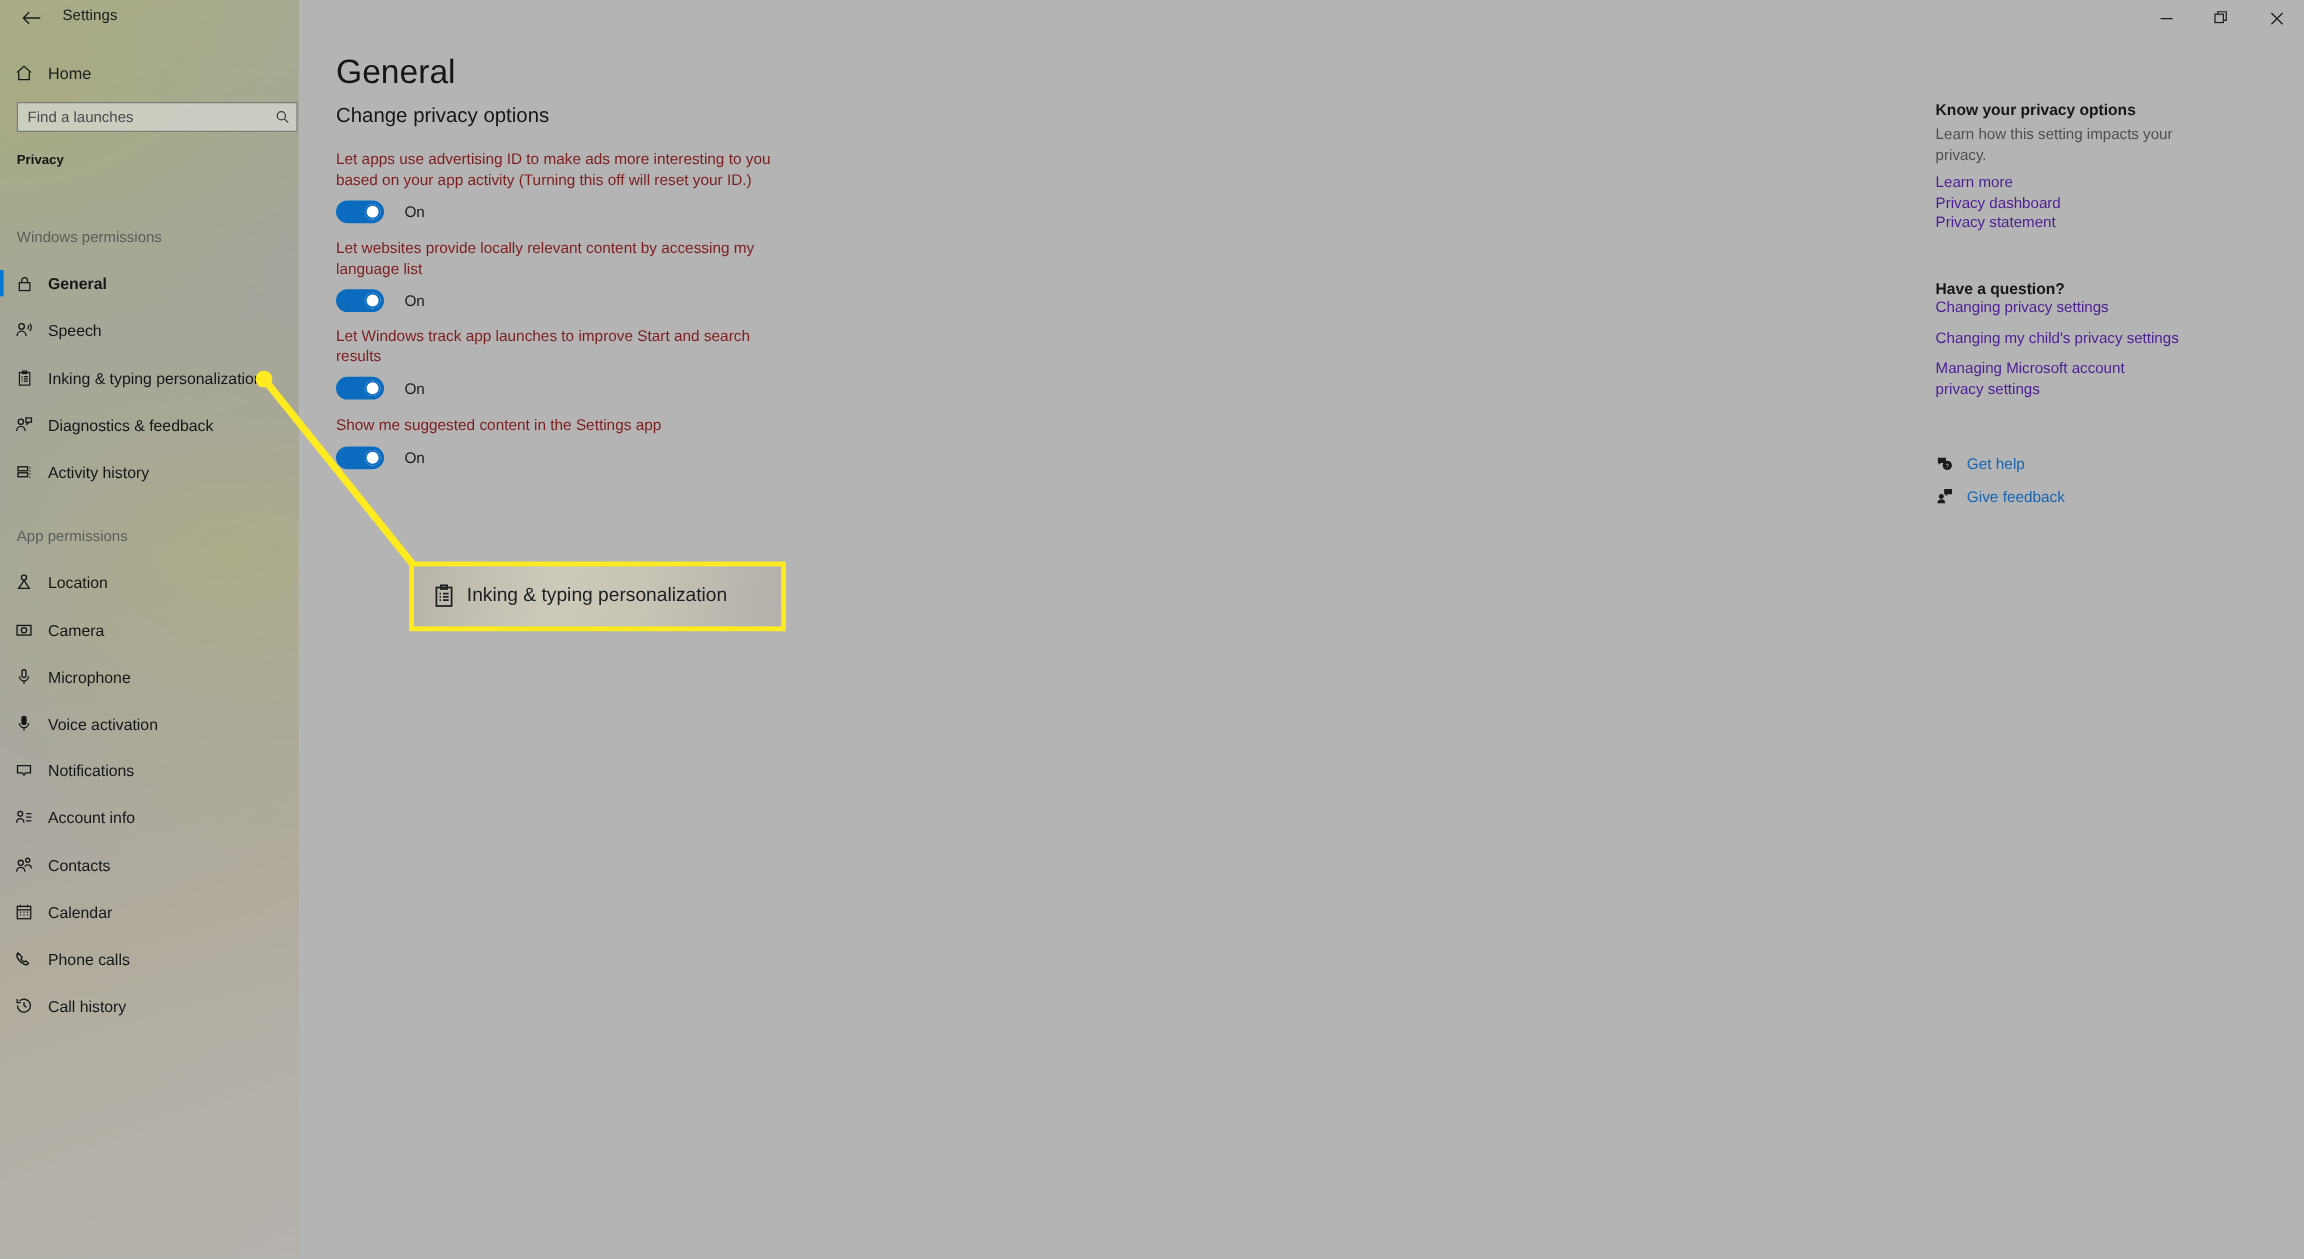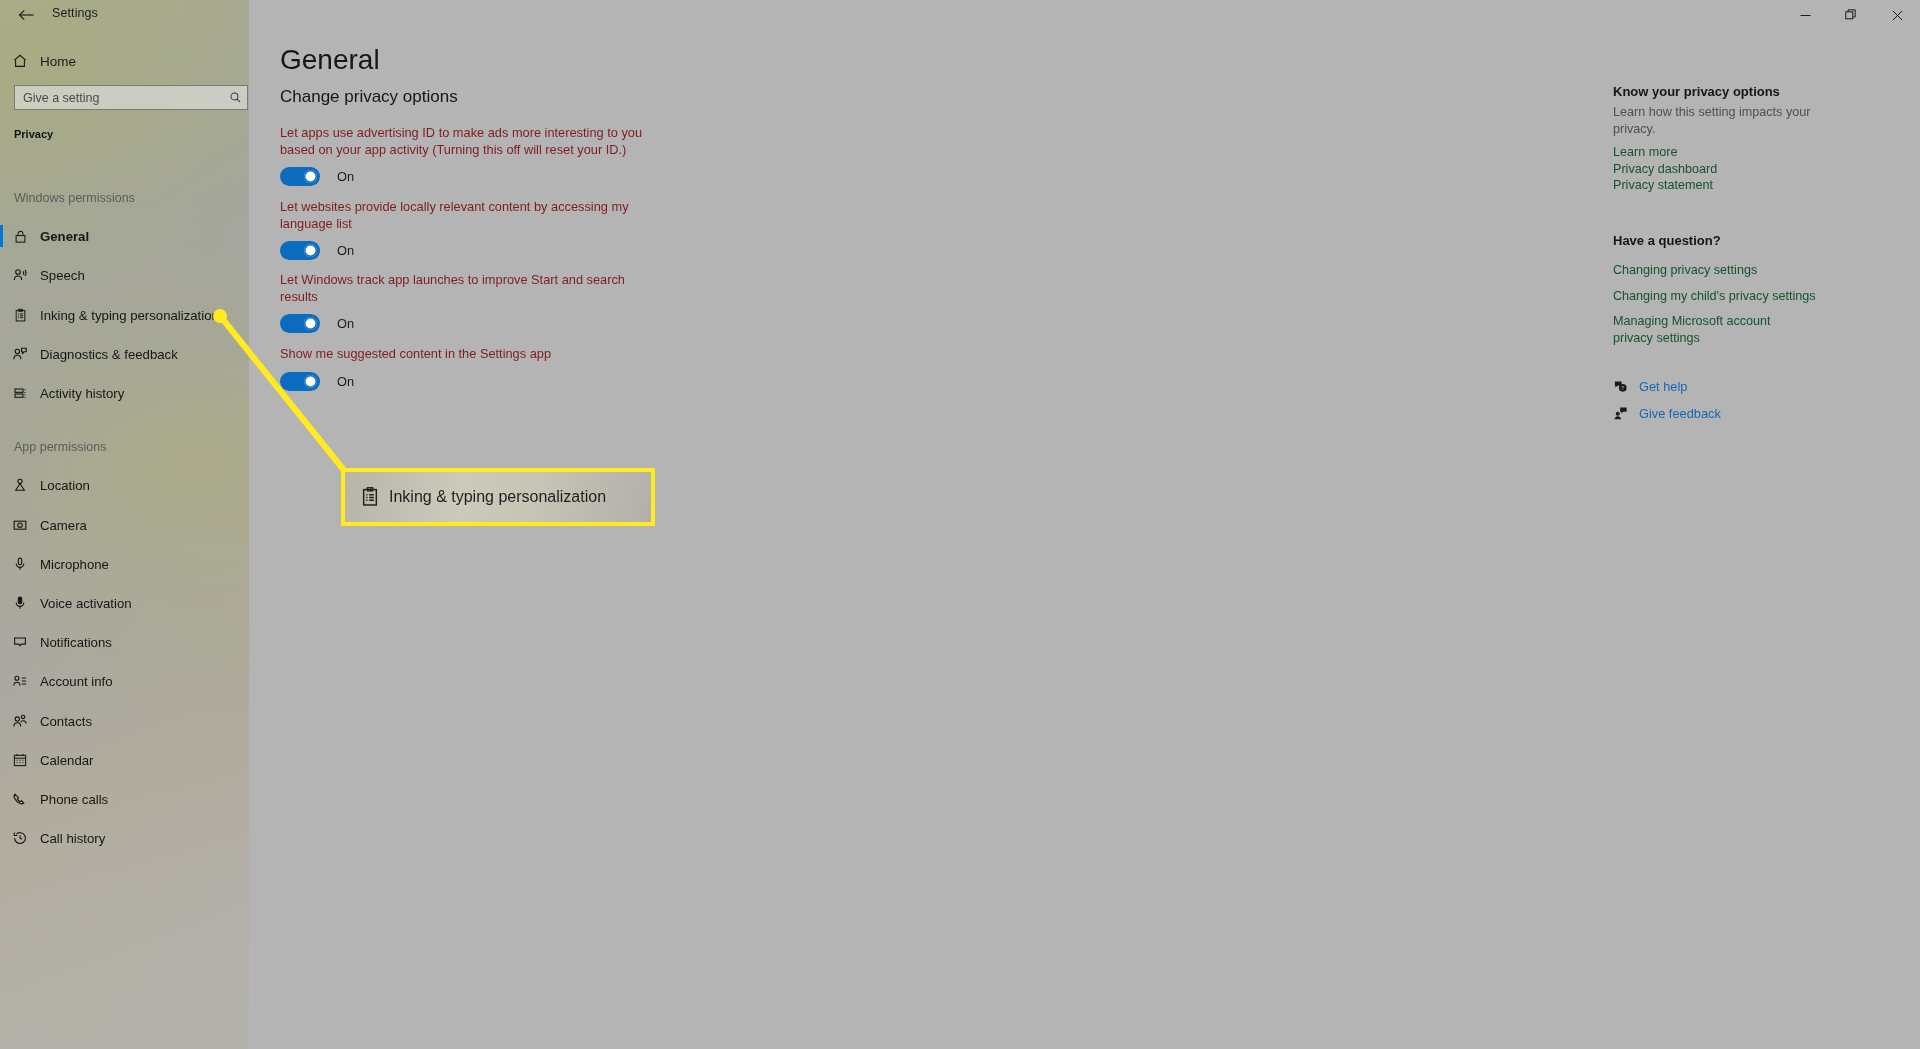--- a/index.html
+++ b/index.html
@@ -94,21 +94,21 @@
   .toggle .knob {
     position:absolute; right:3px; top:3px; width:13px; height:13px; border-radius:50%;
     background:#fff; box-shadow:inset 0 0 0 1.5px #0b6cbf;
   }
   .toggle-state { font-size:12.8px; color:#1b1b1b; margin-left:17px; }
 
   
   .rail { position:absolute; left:1352px; top:0; width:560px; }
   .rail-h { font-size:13px; font-weight:bold; color:#161616; }
   .rail-p { font-size:12.6px; color:#4f4f4f; line-height:16.5px; margin-top:5px; max-width:200px; }
-  .rail-link { font-size:12.6px; color:#14532d; line-height:16.5px; display:block; }
+  .rail-link { font-size:12.6px; color:#4c1d95; line-height:16.5px; display:block; }
   .rail-blk { position:absolute; }
   .rail-icon-row { display:flex; align-items:flex-end; margin-bottom:12px; }
   .rail-icon-row .ri { width:26px; display:flex; align-items:center; color:#1b1b1b; }
   .rail-icon-row .rl { font-size:12.8px; color:#1666b5; }
 
   
   .callout-line { position:absolute; left:0; top:0; width:1920px; height:1049px; z-index:30; pointer-events:none; }
   .callout-box {
     position:absolute; left:341px; top:468px; width:314px; height:58px;
     border:4px solid #ffeb1f; z-index:31;
@@ -129,21 +129,21 @@
       <span class="nav-ico">
         <svg width="16" height="16" viewBox="0 0 16 16" fill="none" stroke="#161616" stroke-width="1.1">
           <path d="M2.2 7.4 8 2.3l5.8 5.1"></path>
             <path d="M3.6 7.2v6.2h8.8V7.2"></path>
         </svg>
       </span>
       <span class="nav-lbl">Home</span>
     </div>
 
     <div class="searchbox">
-      <span class="ph">Give a setting</span>
+      <span class="ph">Find a launches</span>
       <span class="sicon">
         <svg width="13" height="13" viewBox="0 0 14 14" fill="none" stroke="#3a3a3a" stroke-width="1.1">
           <circle cx="5.9" cy="5.9" r="3.7"></circle>
             <path d="M8.7 8.7 12 12"></path>
         </svg>
       </span>
     </div>
 
     <div class="section-title" style="top:128px">Privacy</div>
 
@@ -379,21 +379,21 @@
         <div class="rail-p">Learn how this setting impacts your privacy.</div>
         <div style="margin-top:7px">
           <a class="rail-link">Learn more</a>
           <a class="rail-link">Privacy dashboard</a>
           <a class="rail-link">Privacy statement</a>
         </div>
       </div>
 
       <div class="rail-blk" style="top:233px; left:0">
         <div class="rail-h">Have a question?</div>
-        <div style="margin-top:14px">
+        <div style="">
           <a class="rail-link" style="margin-bottom:9px">Changing privacy settings</a>
           <a class="rail-link" style="margin-bottom:9px">Changing my child's privacy settings</a>
           <a class="rail-link" style="max-width:180px">Managing Microsoft account privacy settings</a>
         </div>
       </div>
 
       <div class="rail-blk" style="top:379px; left:0">
         <div class="rail-icon-row">
           <span class="ri">
             <svg width="15" height="15" viewBox="0 0 16 16" fill="#1b1b1b">

